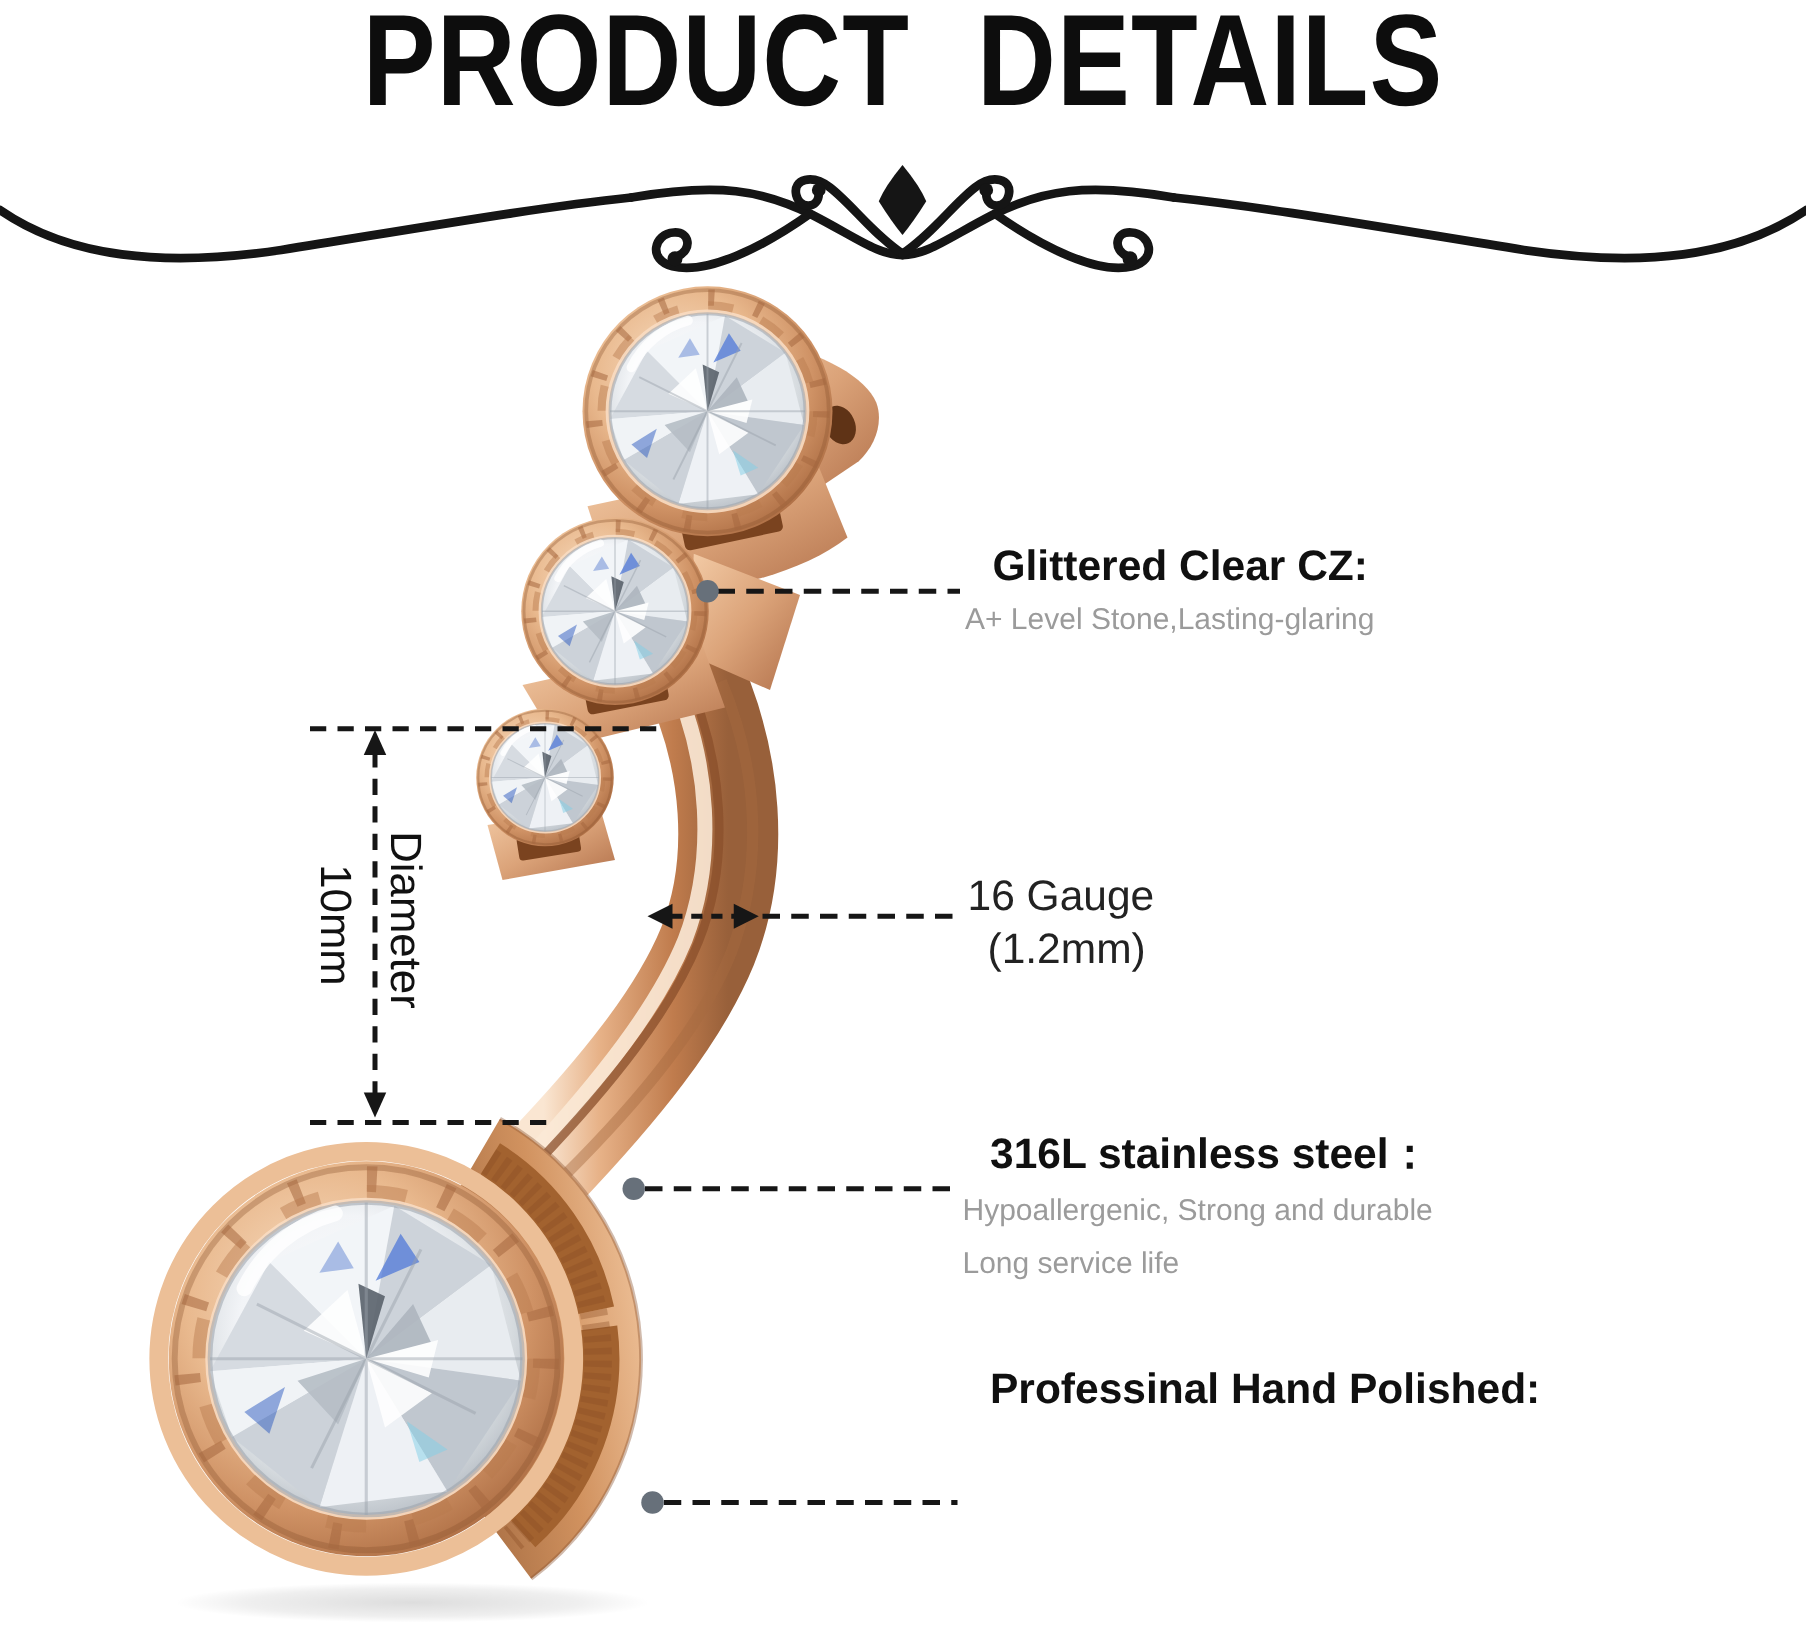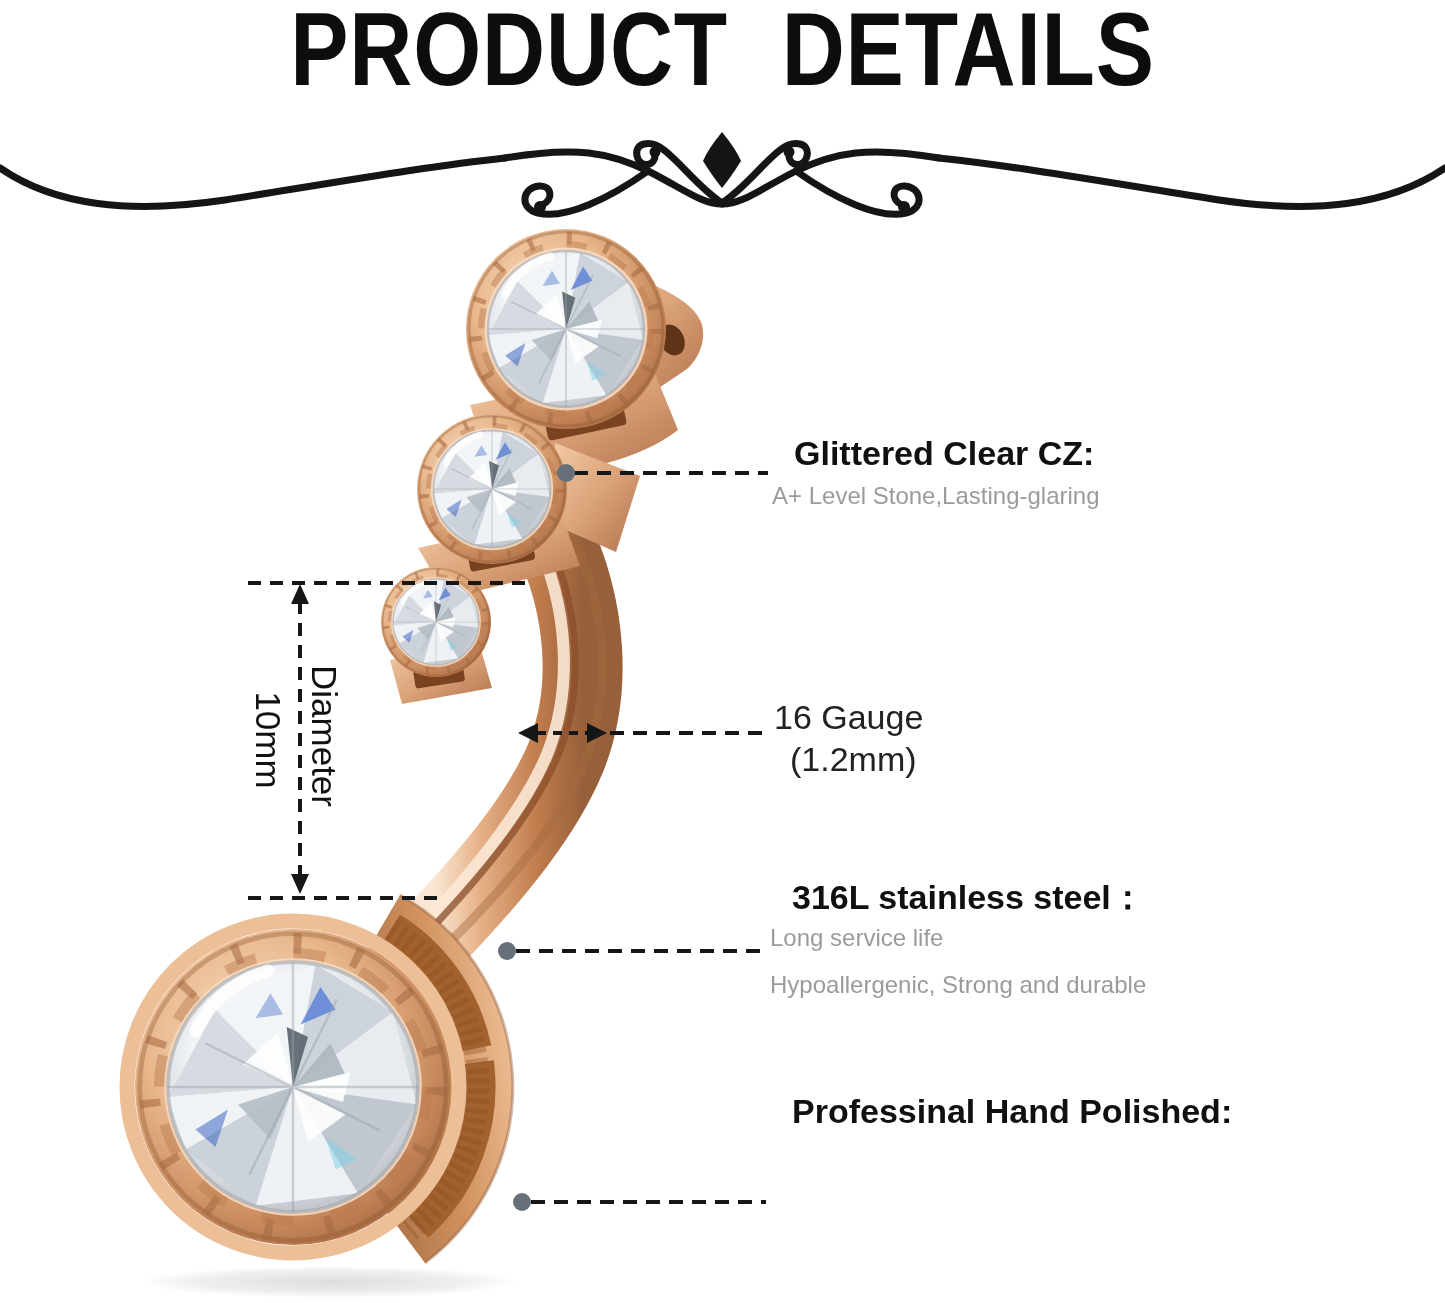--- a/index.html
+++ b/index.html
@@ -11,21 +11,21 @@
   .divider{position:absolute;left:0;top:128px;width:1445px;height:115px;}
   .art{position:absolute;left:0;top:0;width:1445px;height:1303px;}
   .ann{position:absolute;white-space:nowrap;}
   .ann-title{font-size:34px;font-weight:700;color:#101010;line-height:40px;margin-left:22px;}
   .ann-desc{font-size:24px;font-weight:400;color:#9b9b9b;line-height:42px;}
   .ann-plain{font-size:34px;font-weight:400;color:#222222;line-height:42px;}
   .ann-cz{left:772px;top:433px;}
   .ann-cz .ann-desc{margin-top:2px;}
   .ann-gauge{left:774px;top:696px;}
   .ann-gauge .l2{margin-left:16px;}
-  .ann-steel{left:770px;top:877px;}
+  .ann-steel{left:770px;top:903px;}
   .ann-steel .ann-desc{margin-top:5px;}
   .ann-steel .d2{margin-top:0;}
   .ann-polish{left:770px;top:1091px;}
   .ann-polish .ann-desc{margin-top:9px;}
   .rot{position:absolute;transform:translate(-50%,-50%) rotate(90deg);
        font-size:35px;color:#111;white-space:nowrap;}
   .rot-diameter{left:324px;top:736px;}
   .rot-value{left:268px;top:740px;}
 </style>
 </head>
@@ -219,21 +219,21 @@
     <div class="ann-desc">A+ Level Stone,Lasting-glaring</div>
   </div>
 
   <div class="ann ann-gauge">
     <div class="ann-plain">16 Gauge</div>
     <div class="ann-plain l2">(1.2mm)</div>
   </div>
 
   <div class="ann ann-steel">
     <div class="ann-title">316L stainless steel：</div>
+    <div class="ann-desc">Hypoallergenic, Strong and durable</div>
     <div class="ann-desc d2">Long service life</div>
-    <div class="ann-desc">Hypoallergenic, Strong and durable</div>
   </div>
 
   <div class="ann ann-polish">
     <div class="ann-title">Professinal Hand Polished:</div>
   </div>
 
 </div>
 
 </body></html>

